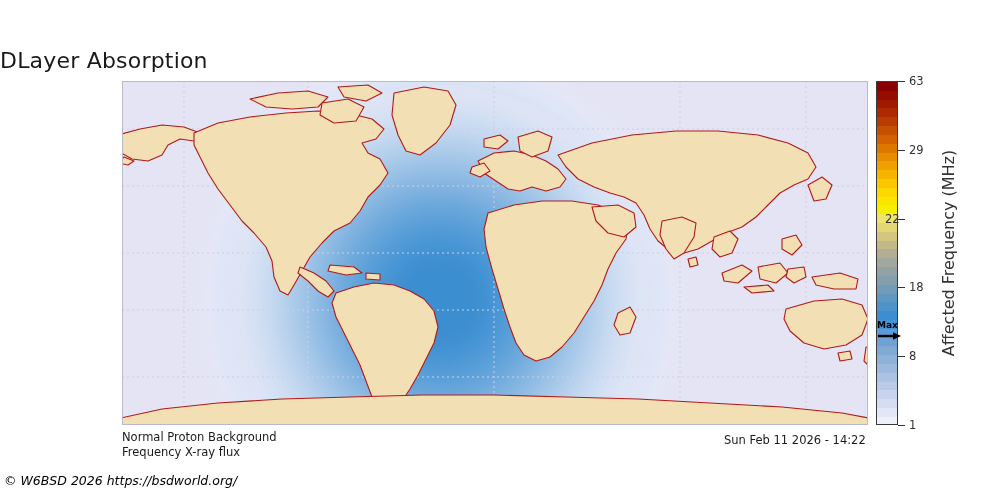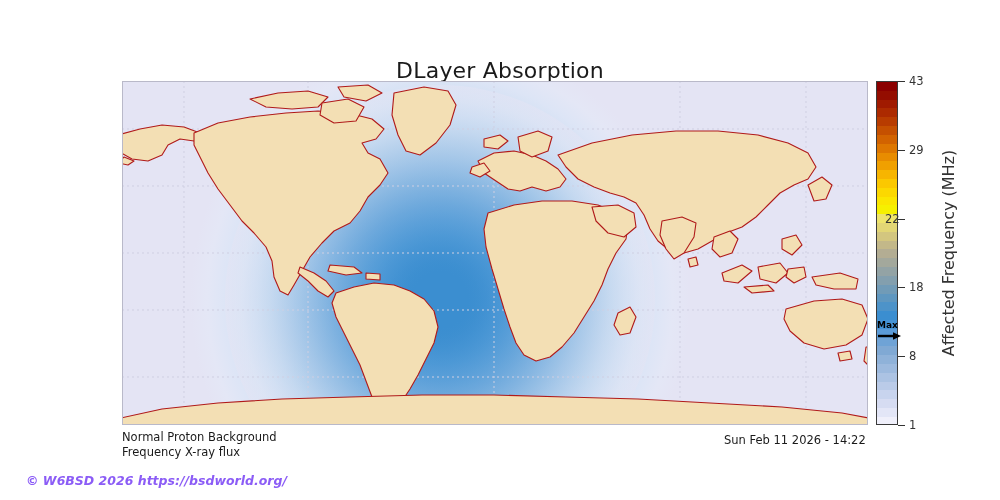--- a/index.html
+++ b/index.html
@@ -15,26 +15,25 @@
     font-family: "DejaVu Sans", "Liberation Sans", sans-serif;
     color: #222222;
   }
 
   
   #chart-title {
     position: absolute;
     left: 0;
     top: 48px;
     width: 1000px;
-    text-align: center;
+    text-align: left;
     font-size: 22px;
     font-weight: 400;
     color: #1a1a1a;
     letter-spacing: .2px;
-    margin-top: 10px;
   }
 
   
   #map-panel {
     position: absolute;
     left: 122px;
     top: 81px;
     width: 746px;
     height: 344px;
     overflow: hidden;
@@ -56,26 +55,26 @@
     font-size: 11.5px;
     color: #1a1a1a;
     white-space: nowrap;
   }
   #proton-status { left: 122px; top: 430px; }
   #xray-status   { left: 122px; top: 445px; }
   #timestamp     { left: 724px; top: 433px; }
 
   #copyright {
     position: absolute;
-    left: 26px;
+    left: 4px;
     top: 473px;
     font-size: 12.5px;
     font-style: italic;
-    font-weight: bold;
-    color: #8b5cf6;
+    font-weight: normal;
+    color: #000000;
     white-space: nowrap;
   }
 
   
   #colorbar-wrap {
     position: absolute;
     left: 876px;
     top: 81px;
     width: 22px;
     height: 344px;
@@ -337,21 +336,21 @@
     <div class="cb-ticklabel" style="top: 425px; left: 909px;">1</div>
     <div class="cb-tick" style="top: 356.2px; left: 898px;"></div>
     <div class="cb-ticklabel" style="top: 356.2px; left: 909px;">8</div>
     <div class="cb-tick" style="top: 287.4px; left: 898px;"></div>
     <div class="cb-ticklabel" style="top: 287.4px; left: 909px;">18</div>
     <div class="cb-tick" style="top: 218.6px; left: 898px;"></div>
     <div class="cb-ticklabel" style="top: 218.6px; left: 885px;">22</div>
     <div class="cb-tick" style="top: 149.8px; left: 898px;"></div>
     <div class="cb-ticklabel" style="top: 149.8px; left: 909px;">29</div>
     <div class="cb-tick" style="top: 81px; left: 898px;"></div>
-    <div class="cb-ticklabel" style="top: 81px; left: 909px;">43</div>
+    <div class="cb-ticklabel" style="top: 81px; left: 909px;">63</div>
   </div>
 
 <div id="colorbar-axis-label">Affected Frequency (MHz)</div>
 
 <div id="max-marker" style="top: 320.44px;">
   <div id="max-label">Max</div>
   <svg id="max-arrow" viewBox="0 0 24 8">
     <line x1="1" y1="4" x2="17" y2="4" stroke="#000" stroke-width="2.4"></line>
     <polygon points="16,0.2 24,4 16,7.8" fill="#000"></polygon>
   </svg>

